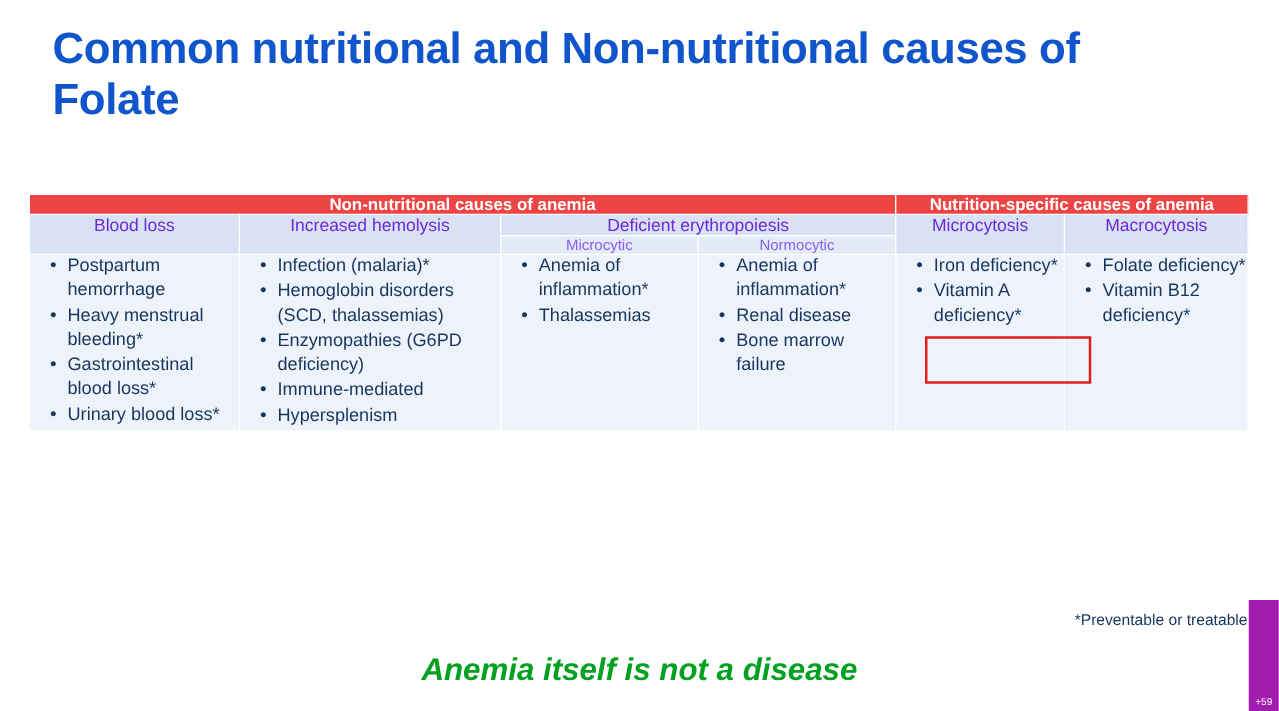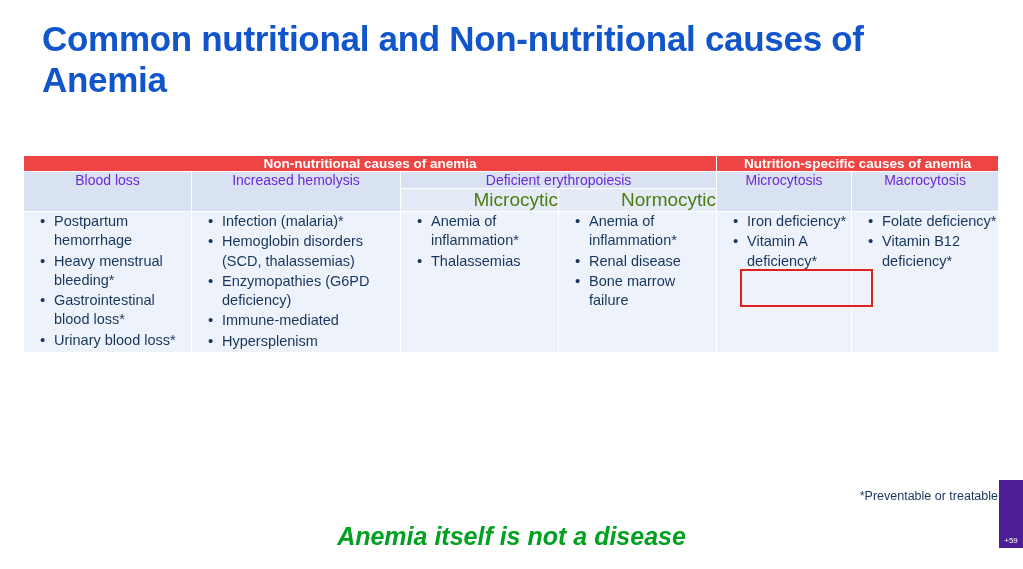--- a/index.html
+++ b/index.html
@@ -68,23 +68,23 @@
     color: #6d28d9;
     font-size: 14px;
     text-align: center;
     padding: 10px 6px;
     vertical-align: middle;
     font-weight: normal;
   }
 
   .sub-hdr2 {
     background: #e4ebf7;
-    color: #4d7c0f;
-    font-size: 19px;
-    text-align: right;
+    color: #8b5cf6;
+    font-size: 12px;
+    text-align: center;
     padding: 7px 6px;
     vertical-align: middle;
     font-weight: normal;
   }
 
   .cell {
     background: #eef2fa;
     padding: 8px 8px 14px 8px;
     vertical-align: top;
     margin-left: 12px;
@@ -142,39 +142,39 @@
     font-weight: bold;
     font-style: italic;
     color: #00a020;
   }
 
   .scroll-thumb {
     position: absolute;
     right: 0;
     top: 480px;
     width: 24px;
-    height: 68px;
-    background: #4c1d95;
+    height: 89px;
+    background: #a21caf;
   }
   .scroll-thumb .count {
     position: absolute;
     bottom: 3px;
     left: 0;
     right: 0;
     text-align: center;
     font-size: 8px;
     color: #ffffff;
   }
 </style>
 </head>
 <body>
 
 <div class="slide">
 
-  <div class="title">Common nutritional and Non-nutritional causes of Anemia</div>
+  <div class="title">Common nutritional and Non-nutritional causes of Folate</div>
 
   <div class="table-wrap">
     <table class="matrix">
       <colgroup>
         <col style="width:168px">
         <col style="width:209px">
         <col style="width:158px">
         <col style="width:158px">
         <col style="width:135px">
         <col style="width:147px">

